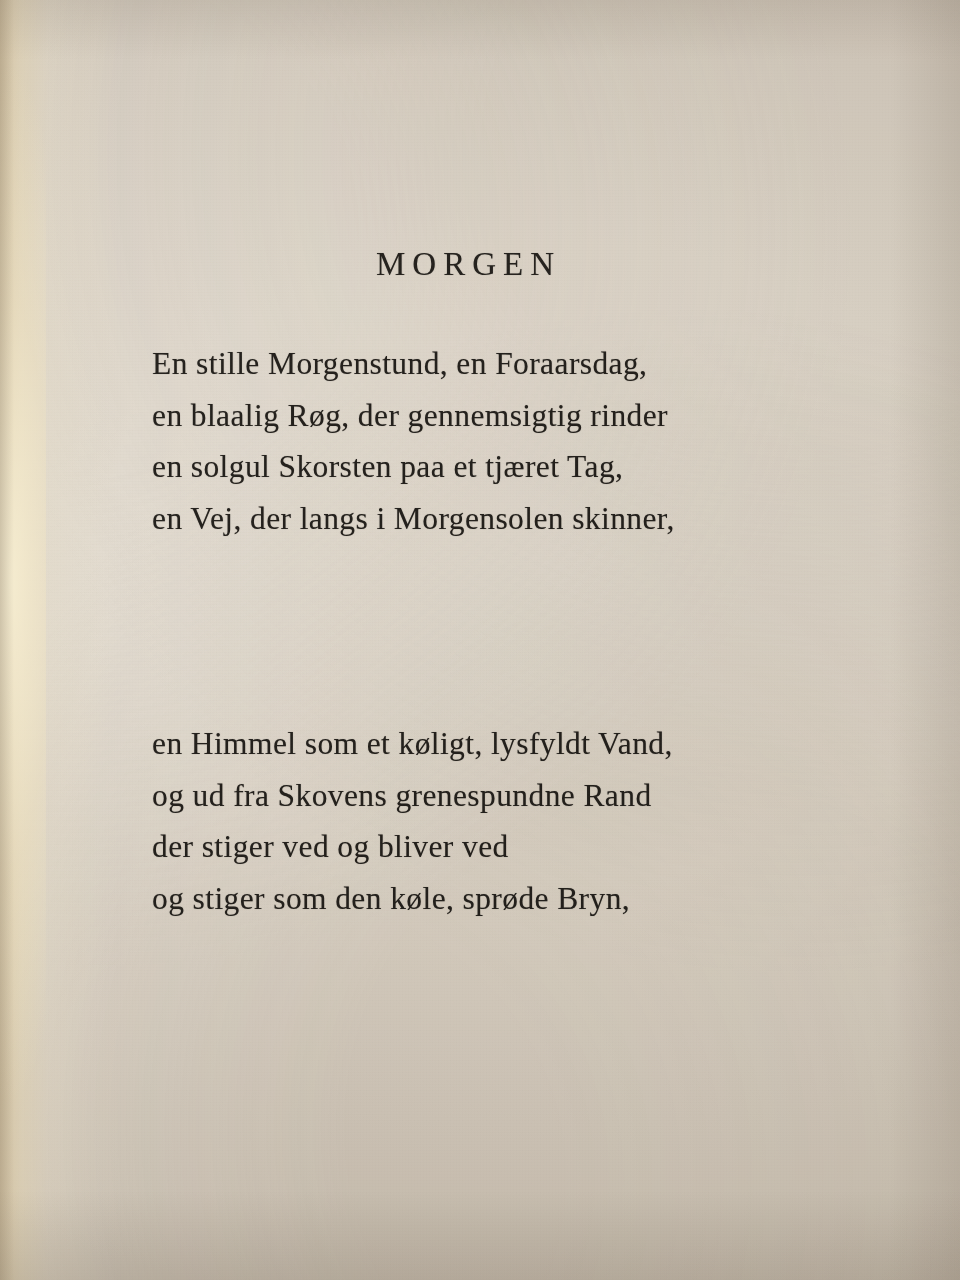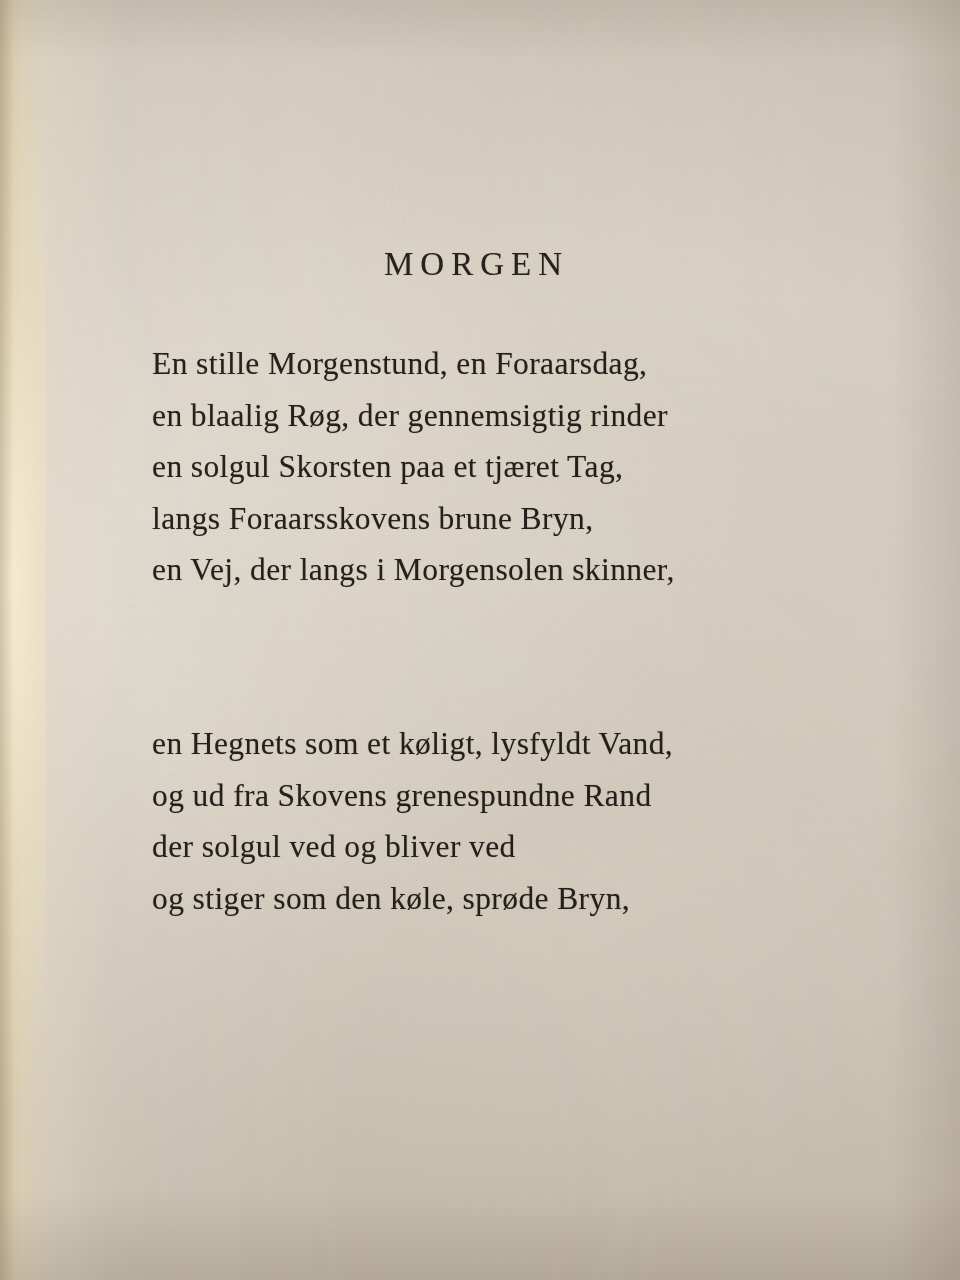--- a/index.html
+++ b/index.html
@@ -113,21 +113,20 @@
     position: absolute;
     top: 246px;
     left: 0;
     width: 930px;
     text-align: center;
     font-family: "Liberation Serif", serif;
     font-size: 33px;
     letter-spacing: 7px;
     color: #26231f;
     text-indent: 7px;
-    padding-left: 8px;
   }
 
   .stanza {
     position: absolute;
     left: 152px;
     width: 800px;
   }
   .stanza-1 { top: 338px; }
   .stanza-2 { top: 718px; }
 
@@ -151,28 +150,27 @@
 <div class="page">
 
   <div class="content">
 
     <div class="poem-title">MORGEN</div>
 
     <div class="stanza stanza-1">
       <div class="line">En stille Morgenstund, en Foraarsdag,</div>
       <div class="line">en blaalig Røg, der gennemsigtig rinder</div>
       <div class="line">en solgul Skorsten paa et tjæret Tag,</div>
-      <div class="line">langs Foraarsskovens brune Bryn,</div>
       <div class="line">en Vej, der langs i Morgensolen skinner,</div>
     </div>
 
     <div class="stanza stanza-2">
-      <div class="line">en Hegnets som et køligt, lysfyldt Vand,</div>
+      <div class="line">en Himmel som et køligt, lysfyldt Vand,</div>
       <div class="line">og ud fra Skovens grenespundne Rand</div>
-      <div class="line">der solgul ved og bliver ved</div>
+      <div class="line">der stiger ved og bliver ved</div>
       <div class="line">og stiger som den køle, sprøde Bryn,</div>
     </div>
 
   </div>
 
   <div class="grain"></div>
   <div class="grain2"></div>
   <div class="gutter"></div>
   <div class="gutter-bright"></div>
   <div class="edge-shadow-left"></div>

